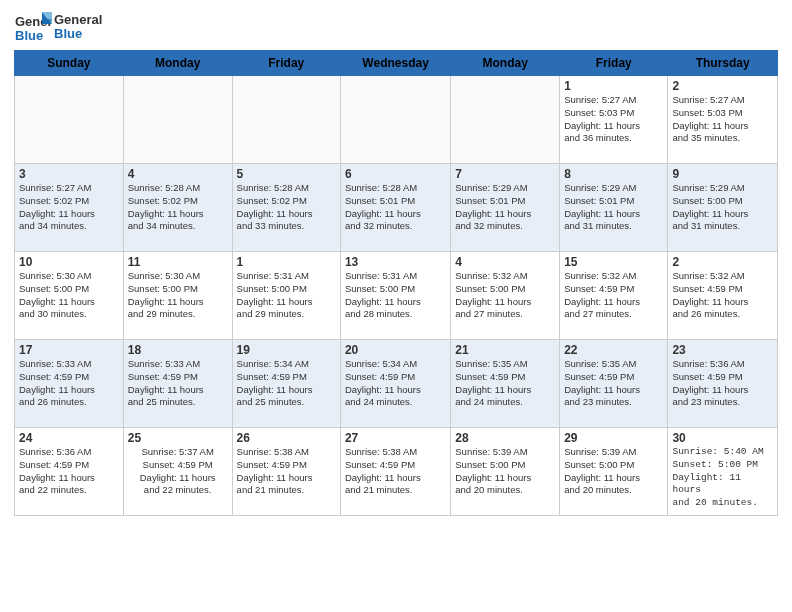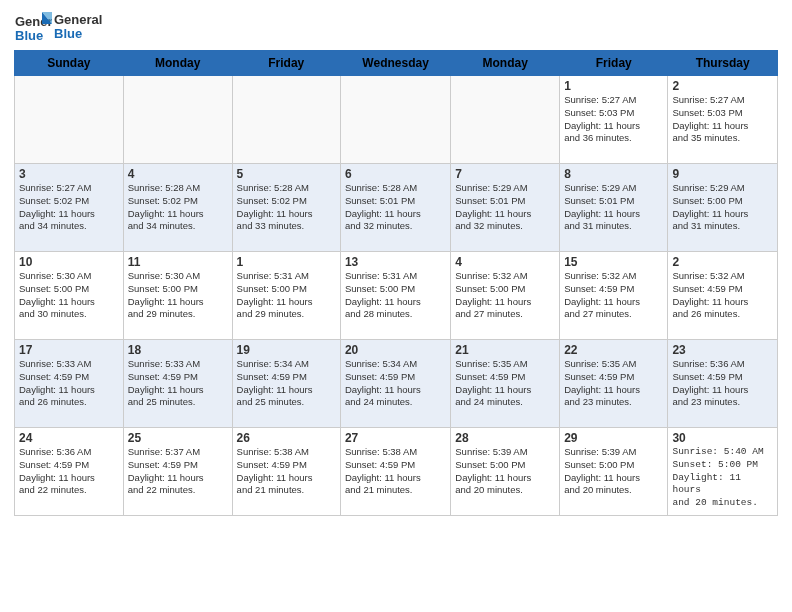--- a/index.html
+++ b/index.html
@@ -300,21 +300,21 @@
         <tr class="row-odd">
           <td>
             <span class="day-num">24</span>
             <div class="day-info" style="white-space: pre-line;">Sunrise: 5:36 AM
 Sunset: 4:59 PM
 Daylight: 11 hours
 and 22 minutes.</div>
           </td>
           <td>
             <span class="day-num">25</span>
-            <div class="day-info" style="white-space: pre-line;">Sunrise: 5:37 AM
+            <div class="day-info" style="white-space: pre-line; text-align: center;">Sunrise: 5:37 AM
 Sunset: 4:59 PM
 Daylight: 11 hours
 and 22 minutes.</div>
           </td>
           <td>
             <span class="day-num">26</span>
             <div class="day-info" style="white-space: pre-line;">Sunrise: 5:38 AM
 Sunset: 4:59 PM
 Daylight: 11 hours
 and 21 minutes.</div>

